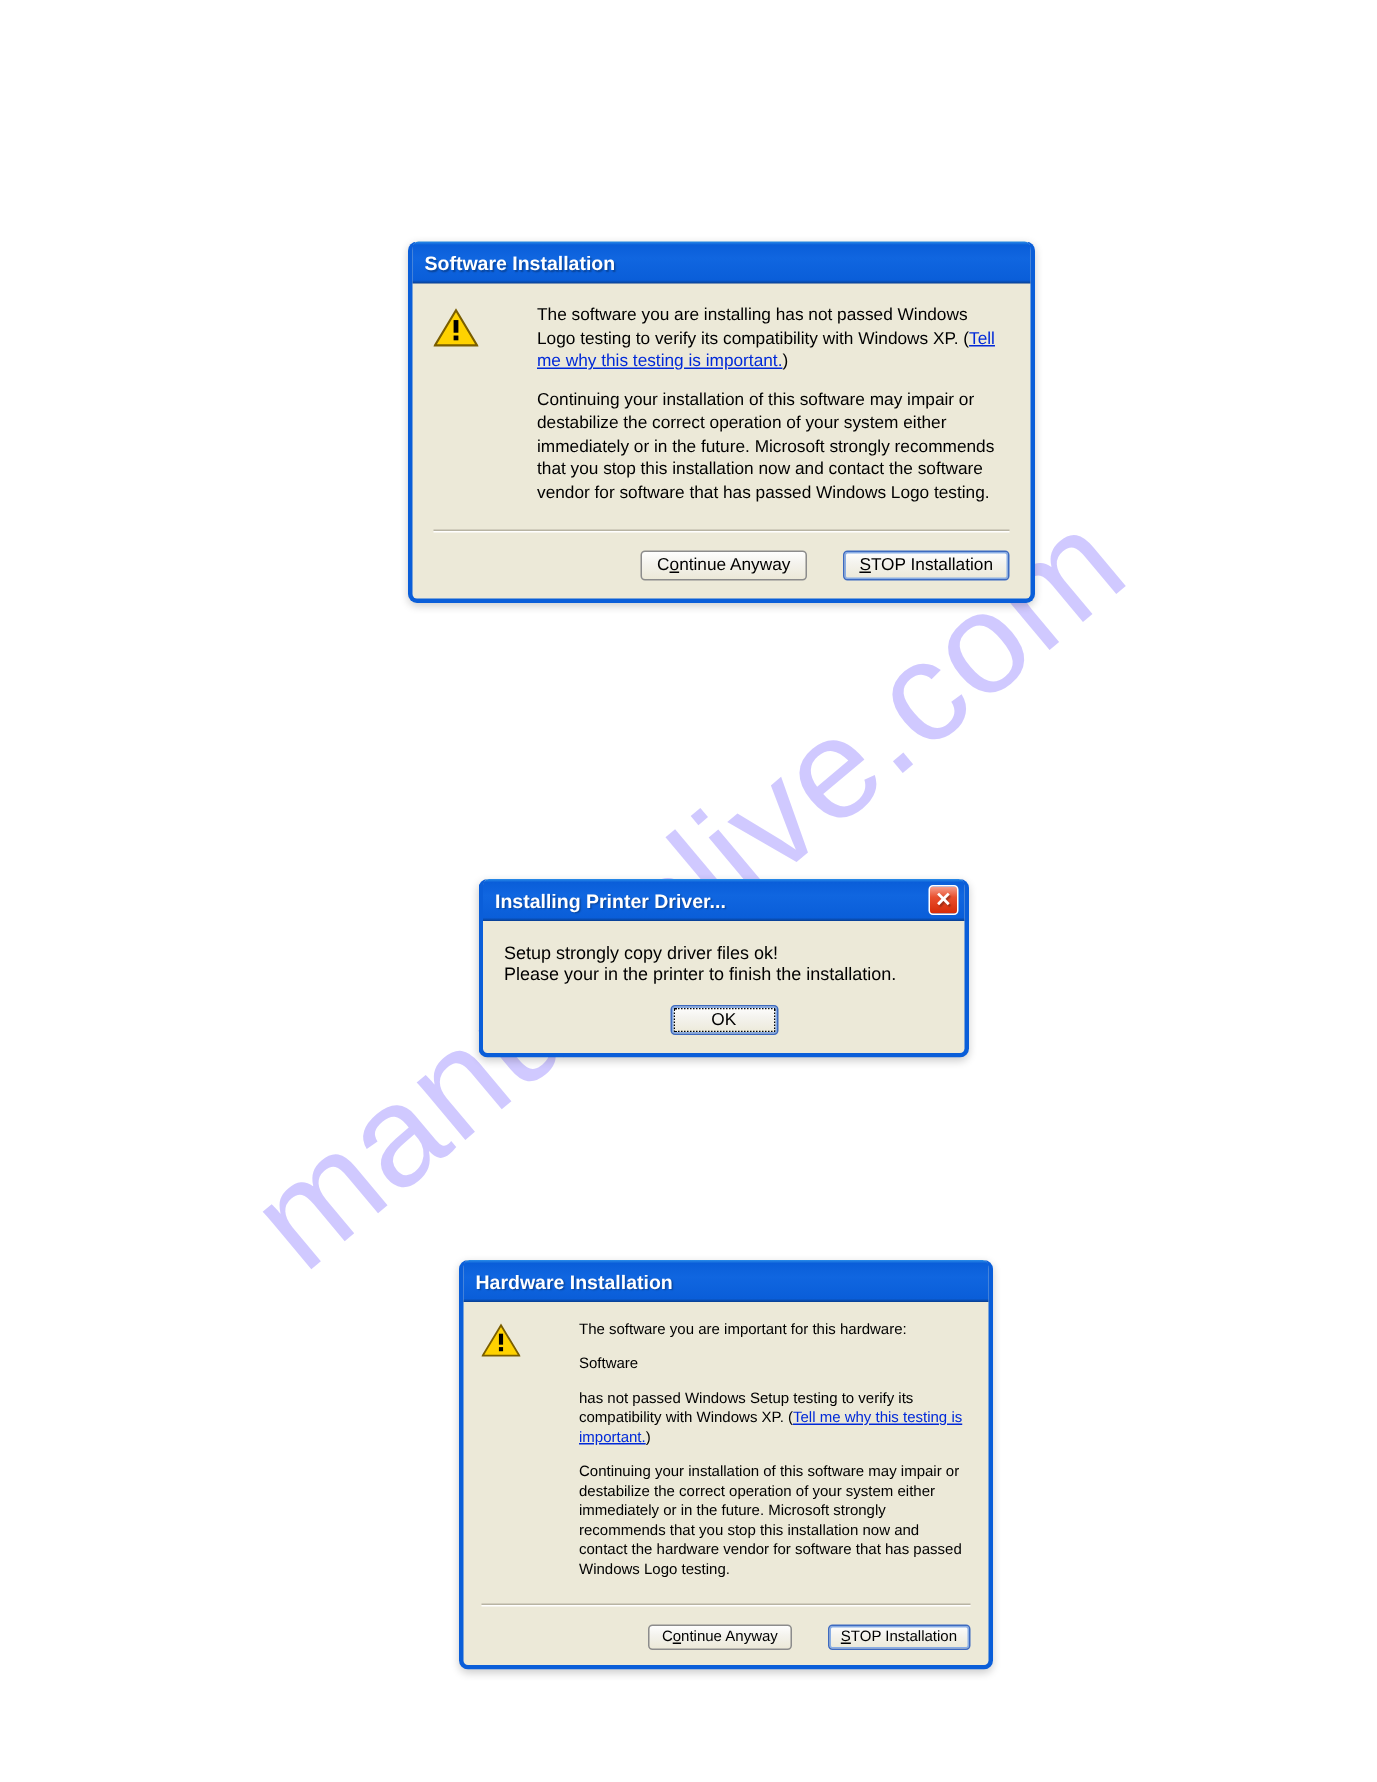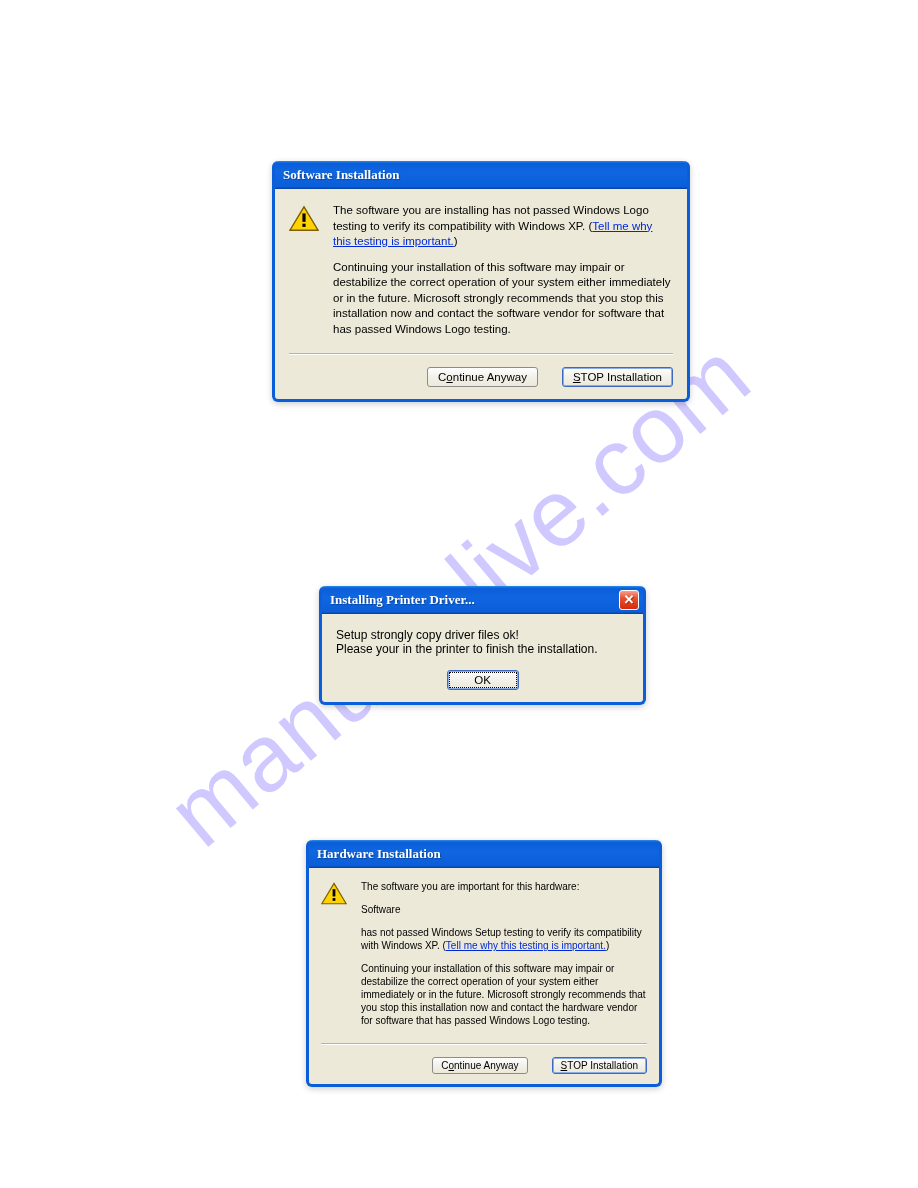--- a/index.html
+++ b/index.html
@@ -36,21 +36,20 @@
     background: linear-gradient(to bottom, #2a8de8 0%, #0a5ed9 8%, #1066e0 40%, #0a5ed9 92%, #083e90 100%);
     border-radius: 4px 4px 0 0;
     display: flex;
     align-items: center;
     justify-content: space-between;
     padding: 0 4px 0 8px;
     color: #fff;
     font-weight: bold;
     font-size: 13px;
     text-shadow: 1px 1px 1px rgba(0,0,0,0.3);
-    font-family: Liberation Serif, serif;
   }
   .close-btn {
     width: 20px; height: 20px;
     background: linear-gradient(to bottom, #f6a08e 0%, #e94f2e 40%, #d62a07 100%);
     border: 1px solid #fff;
     border-radius: 3px;
     color: #fff;
     font-weight: bold;
     font-size: 13px;
     line-height: 17px;
@@ -64,21 +63,21 @@
   }
   .body-row { display: flex; gap: 14px; }
   .warn-icon {
     width: 30px; height: 28px;
     position: relative;
     flex-shrink: 0;
     margin-top: 2px;
   }
   .warn-icon svg { width: 100%; height: 100%; }
   .msg { flex: 1; line-height: 1.35; }
-  .msg p { margin-bottom: 10px; }
+  .msg p { margin-bottom: 10px; margin-left: 25px; }
   .msg .bold { font-weight: normal; }
   .link { color: #0029d8; text-decoration: underline; cursor: pointer; }
   .divider {
     border: none;
     border-top: 1px solid #b8b4a3;
     border-bottom: 1px solid #fff;
     margin: 6px 0 12px 0;
   }
   .btn-row { display: flex; justify-content: flex-end; gap: 24px; }
   .btn-row.center { justify-content: center; }

